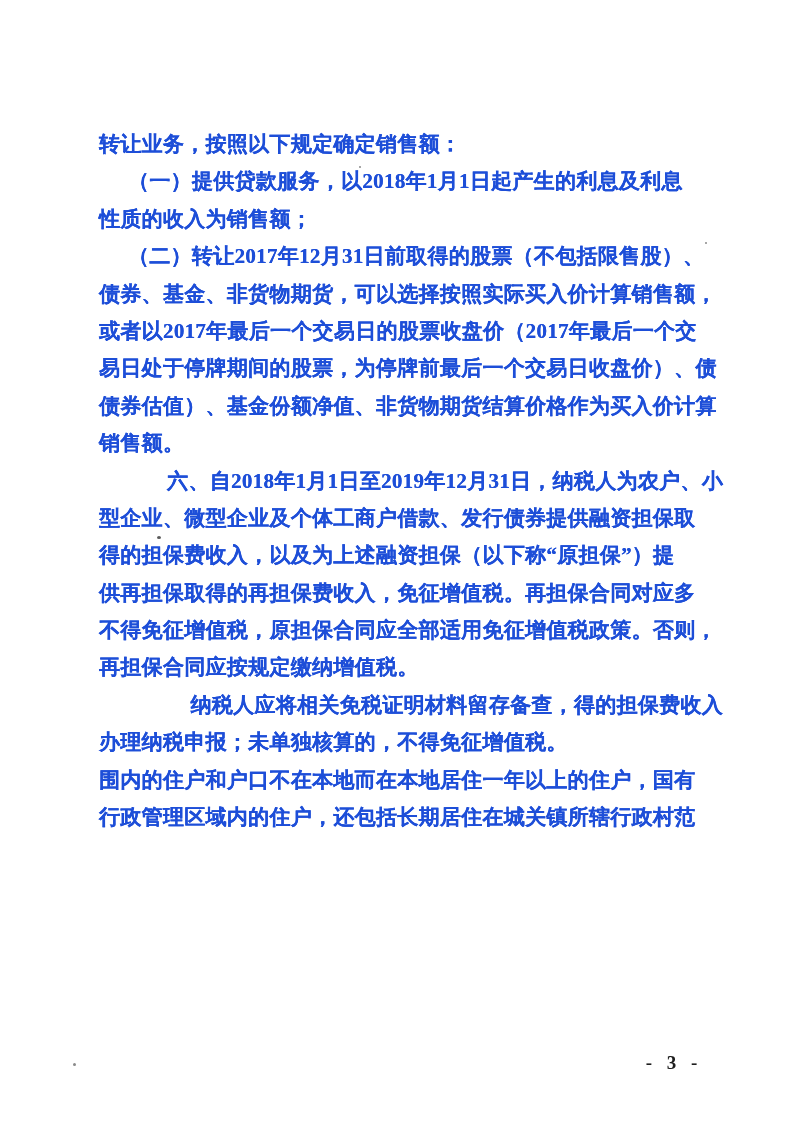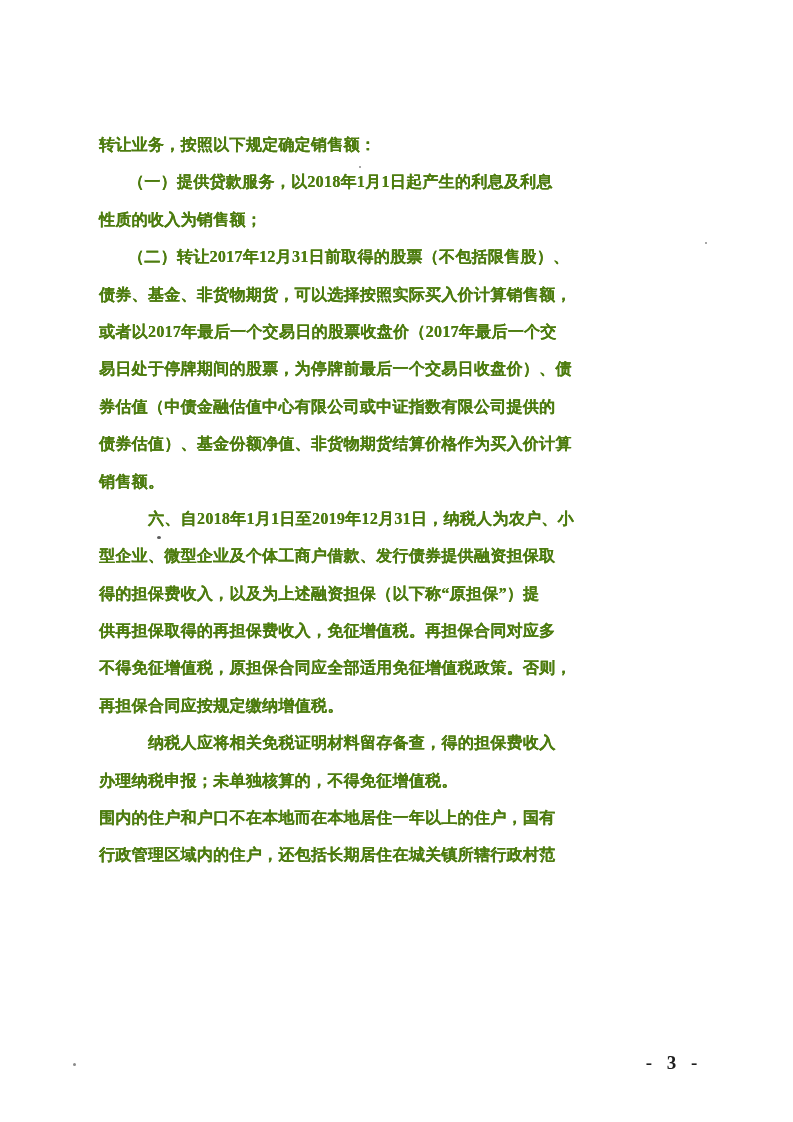--- a/index.html
+++ b/index.html
@@ -16,31 +16,31 @@
     overflow: hidden;
     font-family: "Liberation Serif", serif;
   }
   .text-block {
     position: absolute;
     left: 99px;
     top: 126px;
     width: 624px;
   }
   .line {
-    font-size: 16px;
+    font-size: 21px;
     line-height: 37.4px;
     height: 37.4px;
     letter-spacing: 0.3px;
     white-space: nowrap;
-    color: #4d7c0f;
+    color: #1d4ed8;
     font-weight: 600;
     text-shadow: 0.2px 0 0 currentColor;
   }
   .ind1 { text-indent: 29px; }
-  .ind2 { text-indent: 49px; }
+  .ind2 { text-indent: 49px; text-align: right; }
   .page-num {
     position: absolute;
     left: 644px;
     top: 1052px;
     width: 60px;
     text-align: center;
     font-size: 19px;
     letter-spacing: 5px;
     color: #1e1e1e;
     font-weight: 600;
@@ -61,21 +61,20 @@
 <div class="page">
 
   <div class="text-block" id="body-lines">
       <div class="line">转让业务，按照以下规定确定销售额：</div>
       <div class="line ind1">（一）提供贷款服务，以2018年1月1日起产生的利息及利息</div>
       <div class="line">性质的收入为销售额；</div>
       <div class="line ind1">（二）转让2017年12月31日前取得的股票（不包括限售股）、</div>
       <div class="line">债券、基金、非货物期货，可以选择按照实际买入价计算销售额，</div>
       <div class="line">或者以2017年最后一个交易日的股票收盘价（2017年最后一个交</div>
       <div class="line">易日处于停牌期间的股票，为停牌前最后一个交易日收盘价）、债</div>
-      <div class="line">券估值（中债金融估值中心有限公司或中证指数有限公司提供的</div>
       <div class="line">债券估值）、基金份额净值、非货物期货结算价格作为买入价计算</div>
       <div class="line">销售额。</div>
       <div class="line ind2">六、自2018年1月1日至2019年12月31日，纳税人为农户、小</div>
       <div class="line">型企业、微型企业及个体工商户借款、发行债券提供融资担保取</div>
       <div class="line">得的担保费收入，以及为上述融资担保（以下称“原担保”）提</div>
       <div class="line">供再担保取得的再担保费收入，免征增值税。再担保合同对应多</div>
       <div class="line">不得免征增值税，原担保合同应全部适用免征增值税政策。否则，</div>
       <div class="line">再担保合同应按规定缴纳增值税。</div>
       <div class="line ind2">纳税人应将相关免税证明材料留存备查，得的担保费收入</div>
       <div class="line">办理纳税申报；未单独核算的，不得免征增值税。</div>

